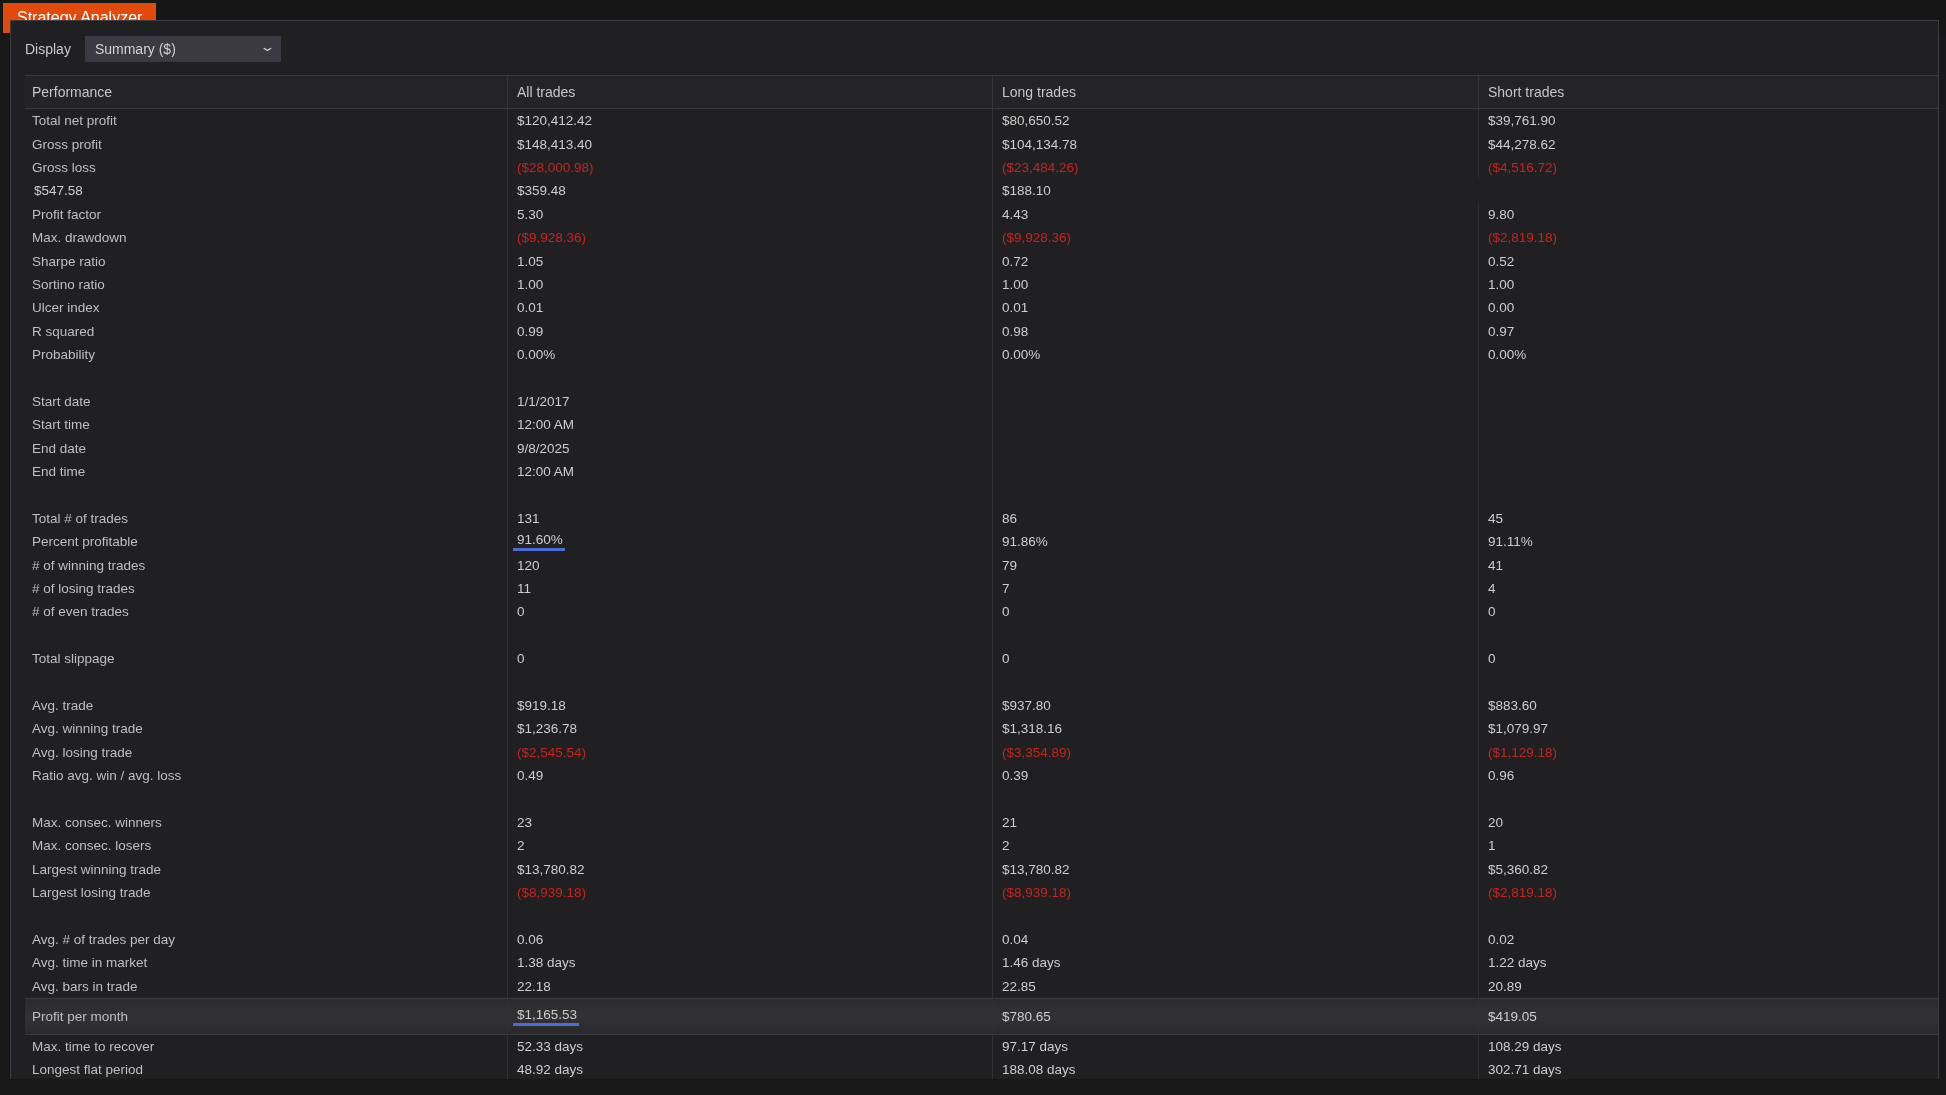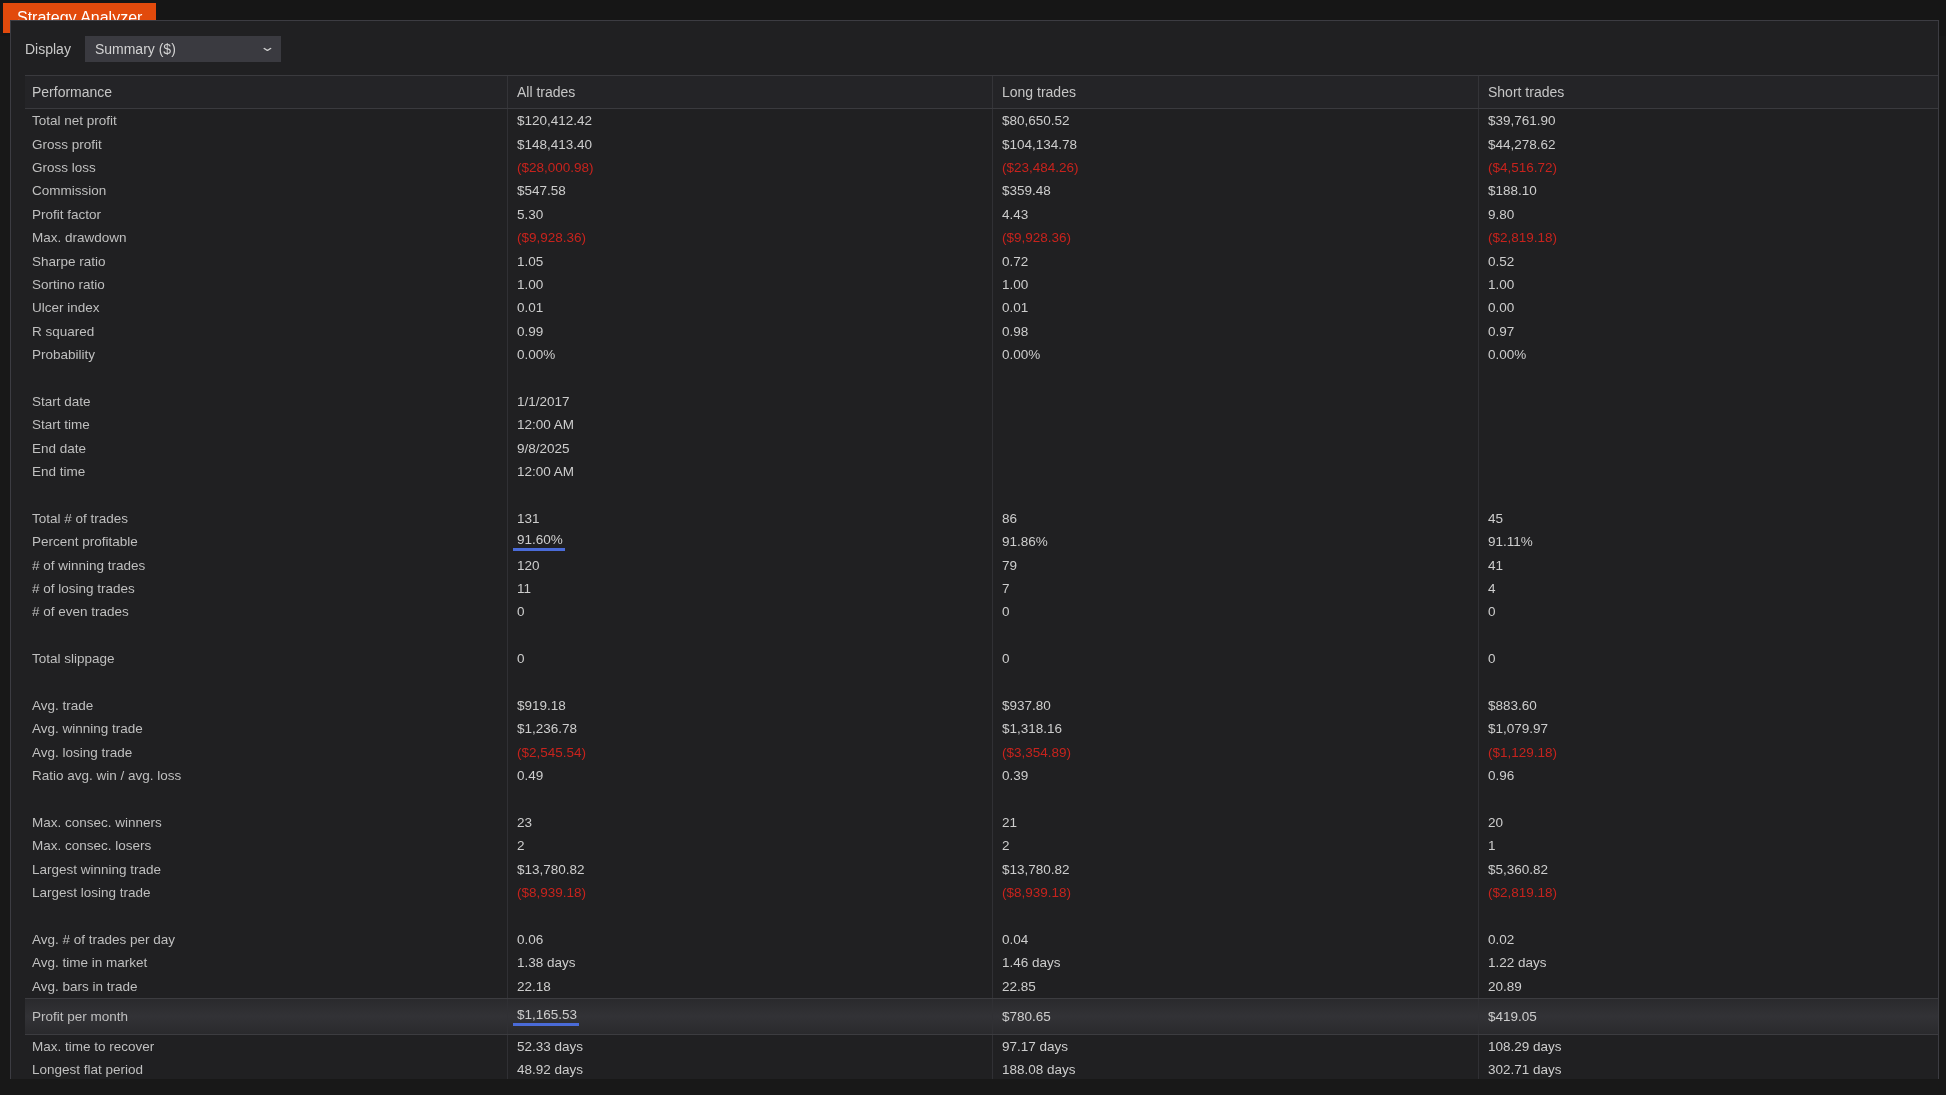--- a/index.html
+++ b/index.html
@@ -140,21 +140,20 @@
             <span class="neg">($28,000.98)</span>
           </div>
           <div class="tcell val">
             <span class="neg">($23,484.26)</span>
           </div>
           <div class="tcell val">
             <span class="neg">($4,516.72)</span>
           </div>
         </div>
         <div class="trow">
-          <div class="tcell lbl">Commission</div>
           <div class="tcell val">
             <span>$547.58</span>
           </div>
           <div class="tcell val">
             <span>$359.48</span>
           </div>
           <div class="tcell val">
             <span>$188.10</span>
           </div>
         </div>

